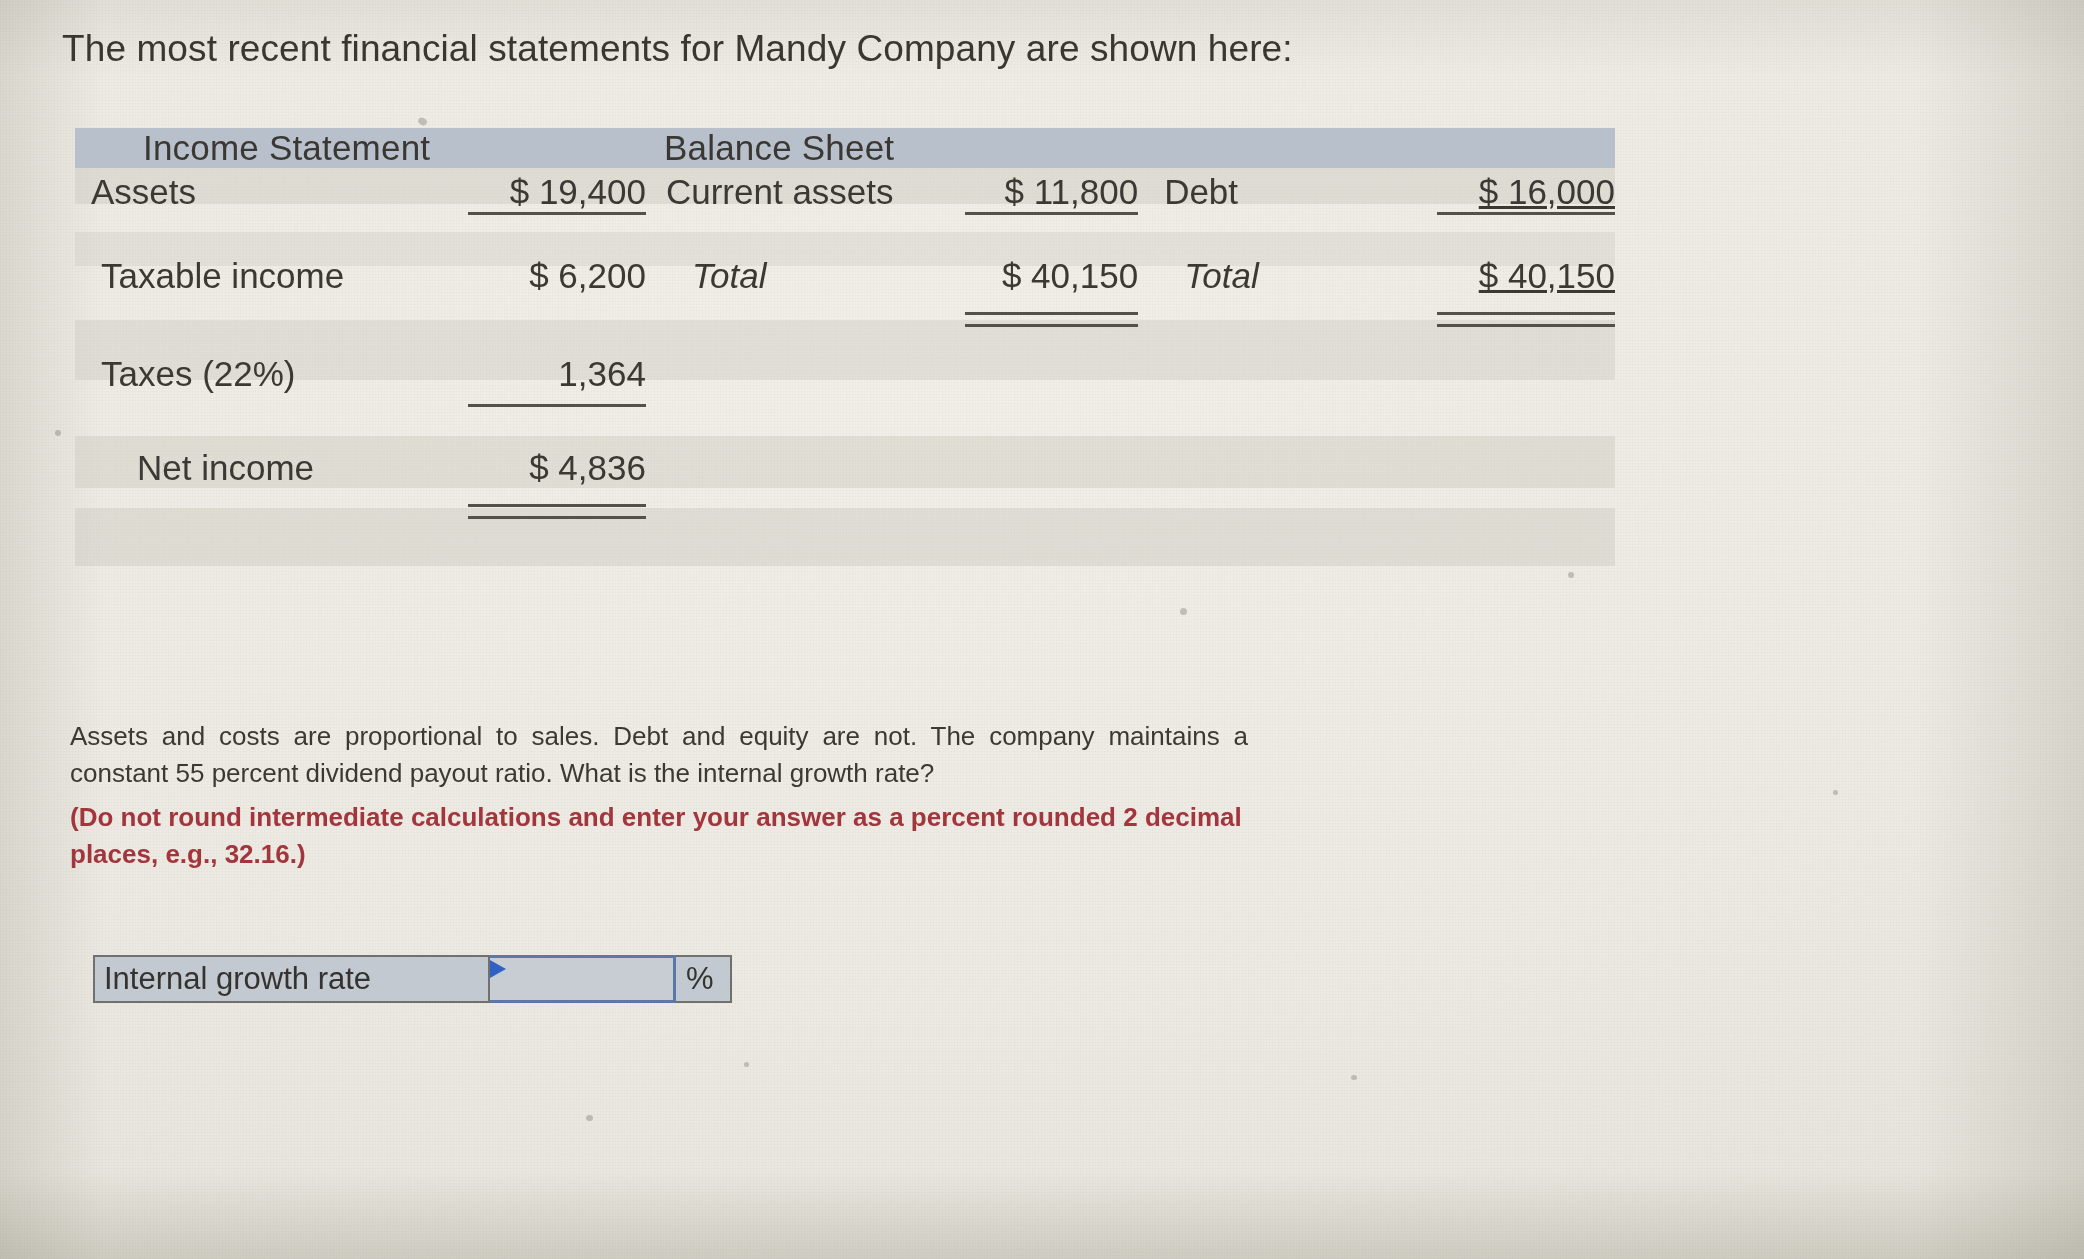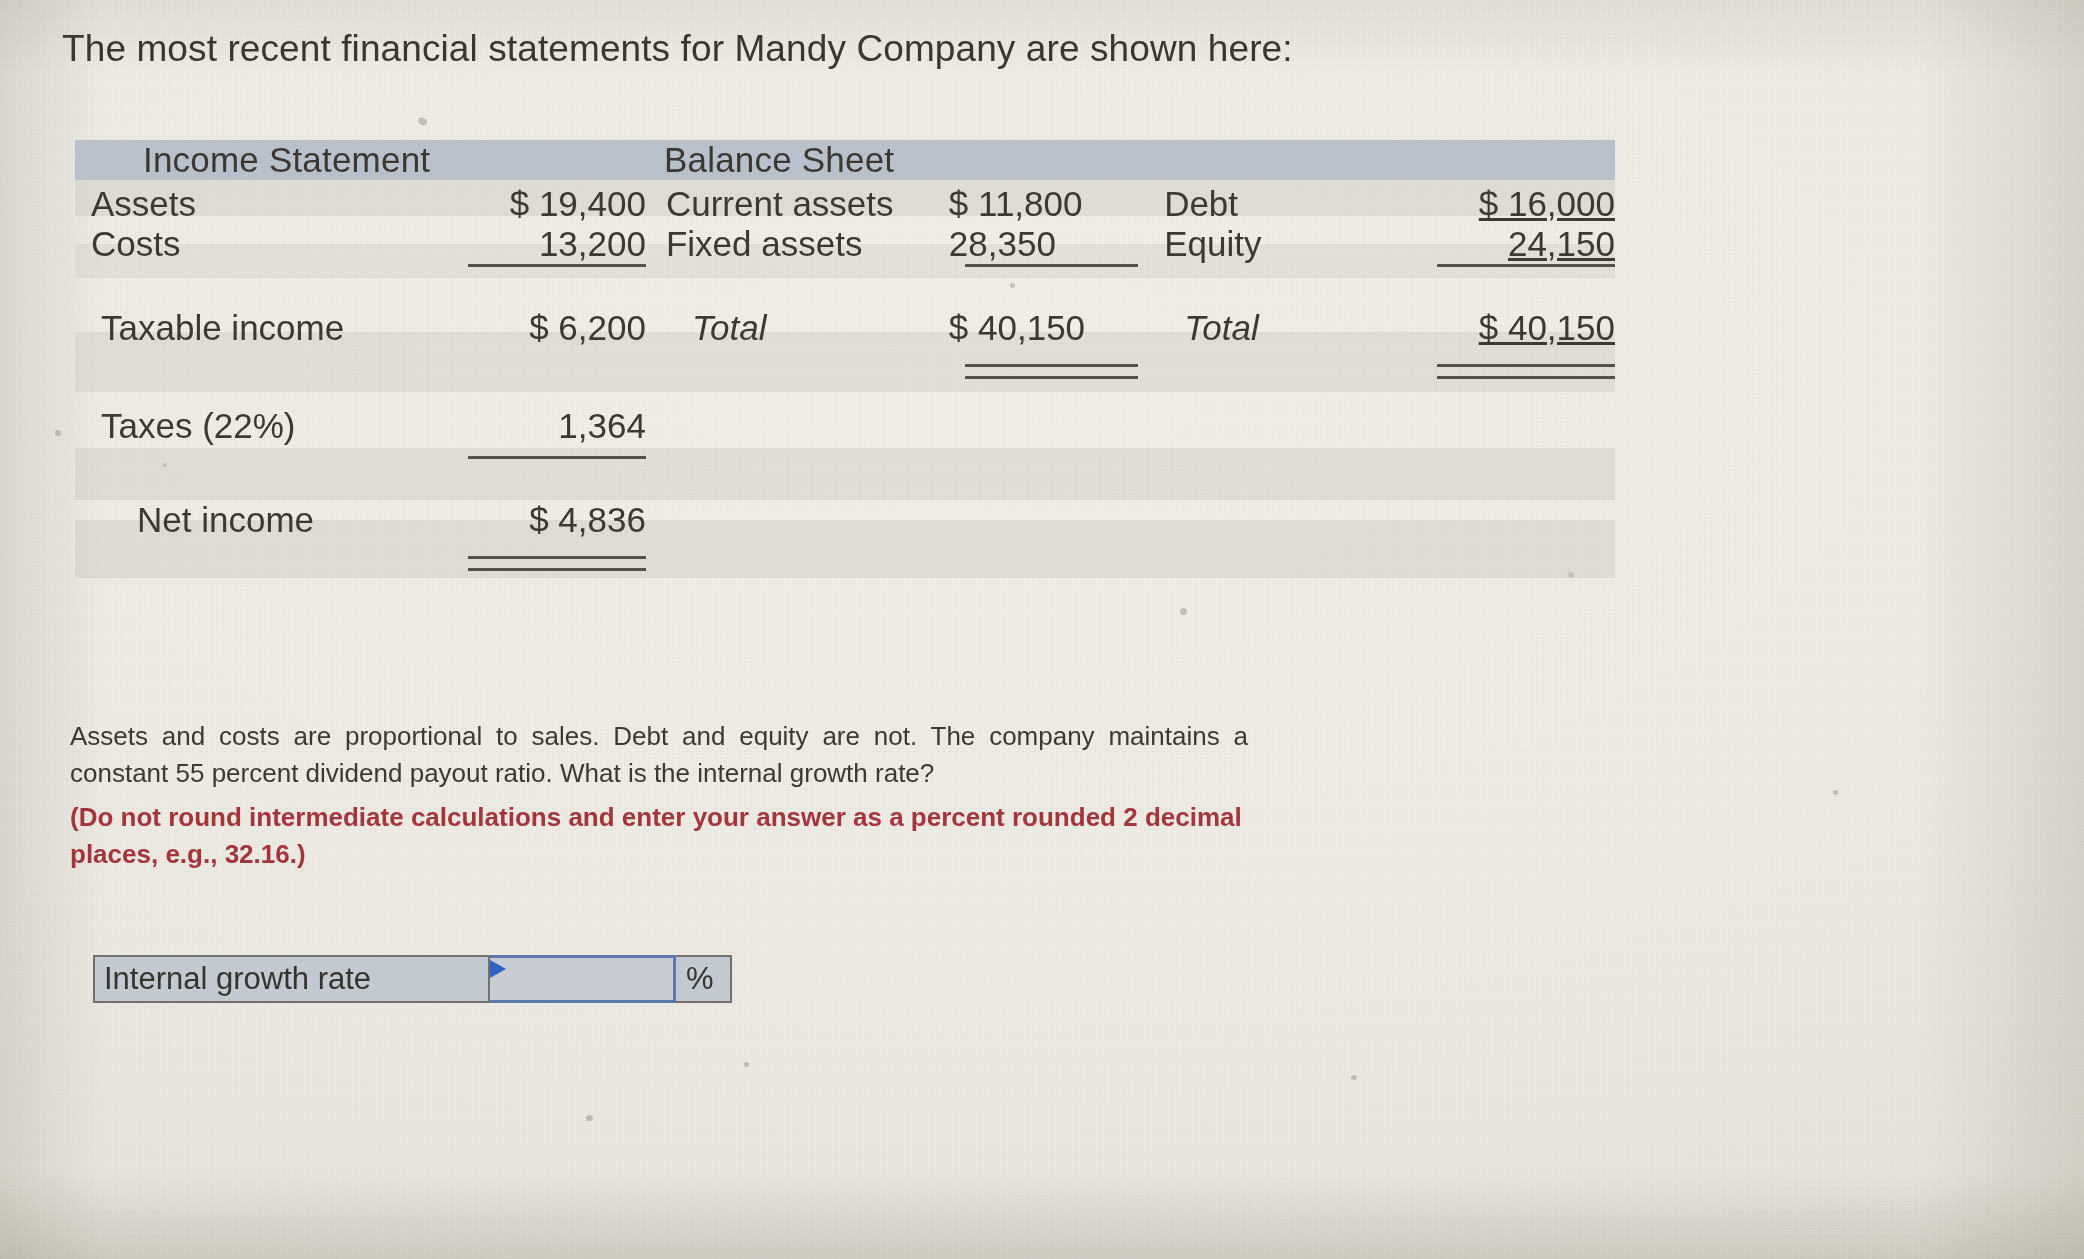--- a/index.html
+++ b/index.html
@@ -62,21 +62,21 @@
     font-size:37px;
     color:#3a3732;
     letter-spacing:.1px;
     white-space:nowrap;
   }
 
   
   .stmt{
     position:absolute;
     left:75px;
-    top:140px;
+    top:128px;
     width:1540px;
   }
   .band{
     position:absolute;
     left:0;
     width:1540px;
     pointer-events:none;
   }
   .band.hdr{
     top:0;
@@ -97,21 +97,21 @@
     color:#3c3934;
   }
   table.fin td{
     padding:0;
     vertical-align:baseline;
     white-space:nowrap;
   }
   .c-is-label   { width:300px; padding-left:16px !important; }
   .c-is-val     { width:190px; text-align:right; }
   .c-bs-label   { width:250px; padding-left:20px !important; }
-  .c-bs-val     { width:185px; }
+  .c-bs-val     { width:185px; text-align:right; }
   .c-eq-label   { width:230px; padding-left:26px !important; }
   .c-eq-val     { width:190px; text-align:right;text-decoration:underline; }
 
   .hdr-row td{ height:40px; }
   .hdr-title{
     font-size:35px;
     color:#3b3833;
     letter-spacing:.2px;
   }
   .hdr-is{ padding-left:68px !important; }
@@ -259,28 +259,20 @@
 
       <tr class="row-sales">
         <td class="c-is-label">Assets</td>
         <td class="c-is-val">$ 19,400</td>
         <td class="c-bs-label">Current assets</td>
         <td class="c-bs-val">$ 11,800</td>
         <td class="c-eq-label">Debt</td>
         <td class="c-eq-val">$ 16,000</td>
       </tr>
 
-      <tr class="row-costs">
-        <td class="c-is-label">Costs</td>
-        <td class="c-is-val">13,200</td>
-        <td class="c-bs-label">Fixed assets</td>
-        <td class="c-bs-val">28,350</td>
-        <td class="c-eq-label">Equity</td>
-        <td class="c-eq-val">24,150</td>
-      </tr>
 
       <tr class="rule-row">
         <td></td>
         <td>
               <div class="rule"></div>
             </td>
         <td></td>
         <td>
               <div class="rule"></div>
             </td>

